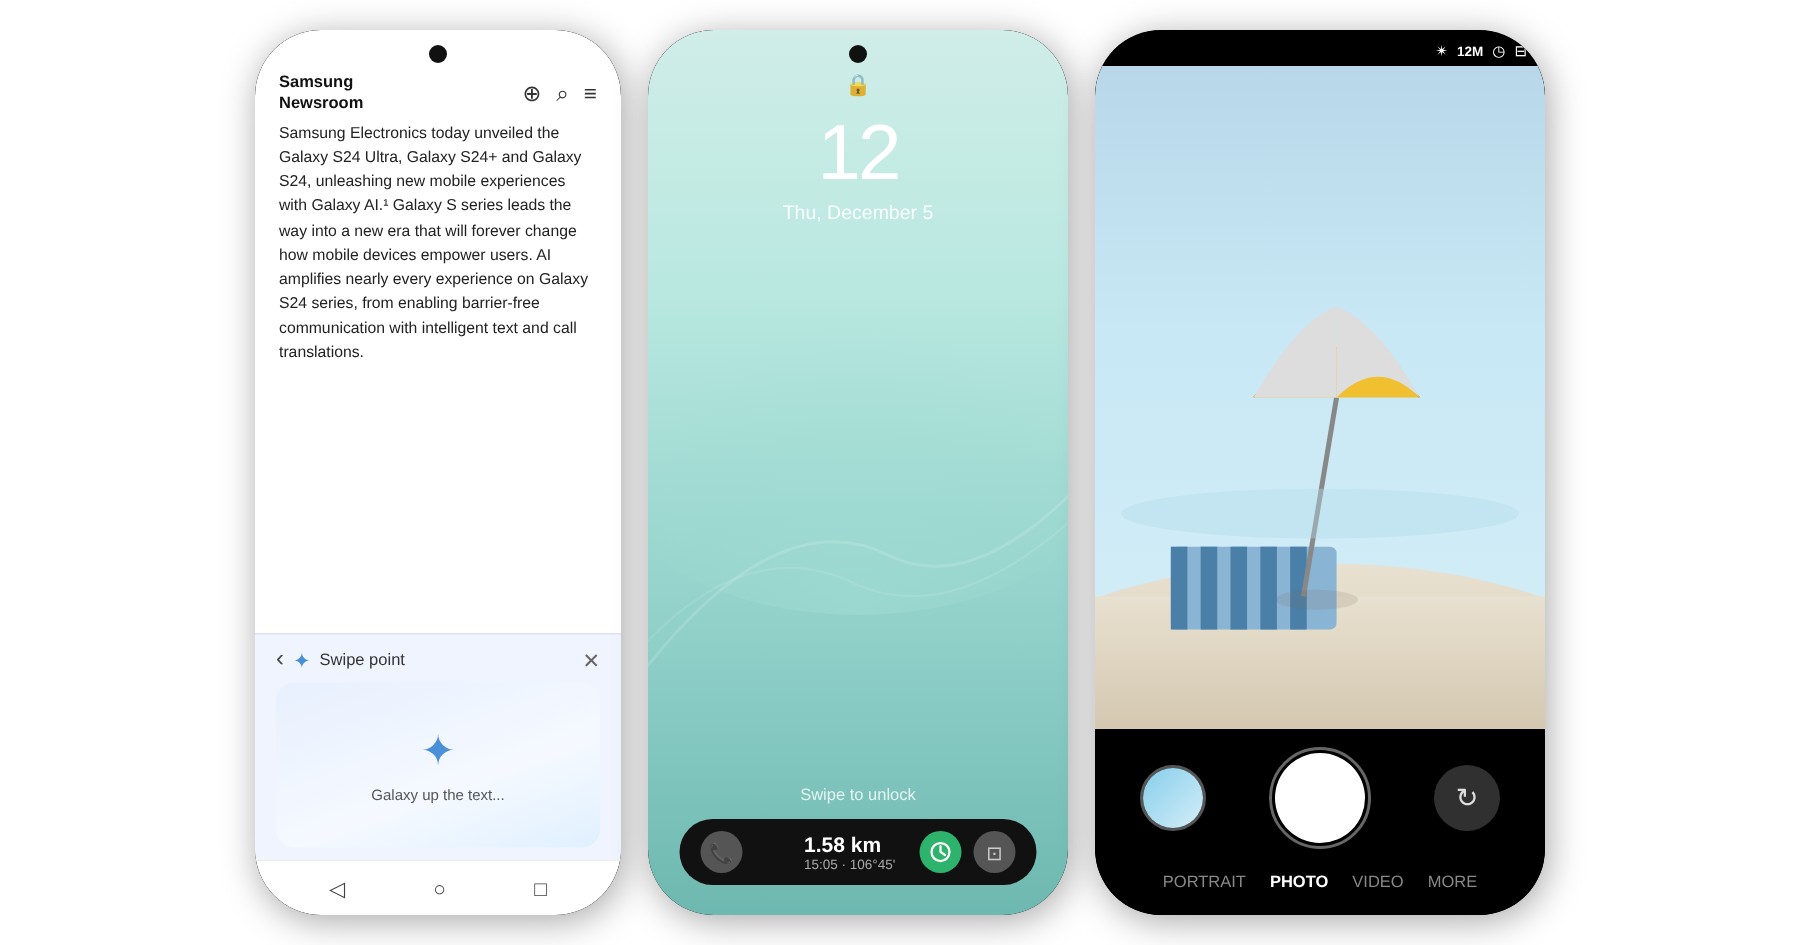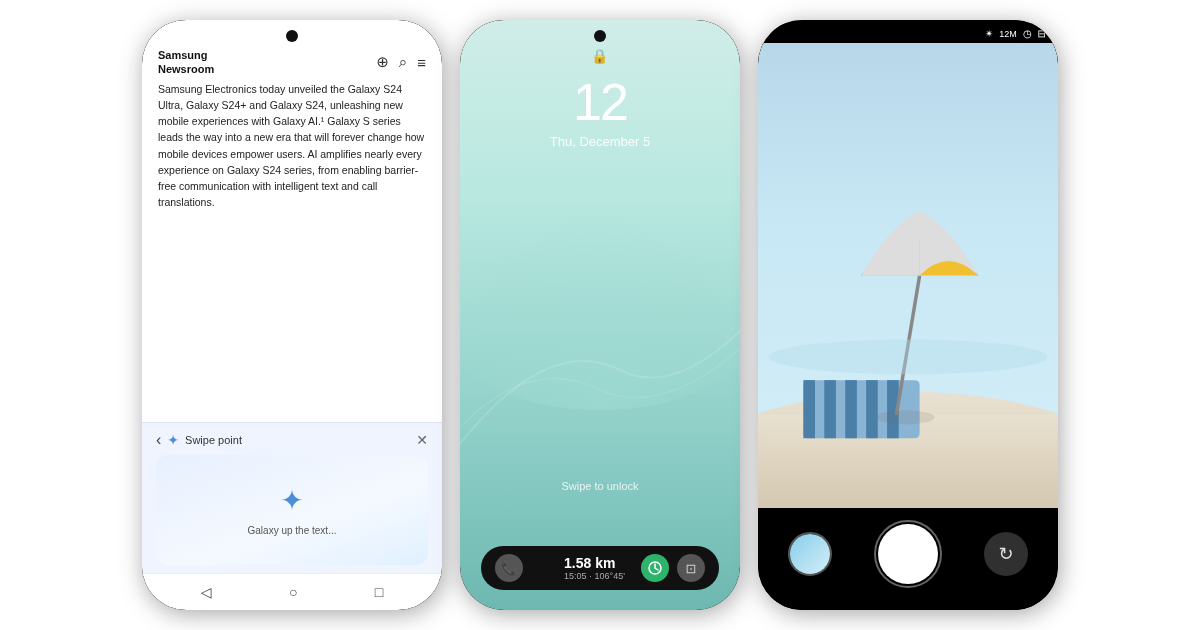--- a/index.html
+++ b/index.html
@@ -198,21 +198,20 @@
     }
 
     .lock-bottom {
       position: absolute;
       bottom: 0;
       left: 0; right: 0;
       display: flex;
       flex-direction: column;
       align-items: center;
       padding-bottom: 20px;
-      gap: 44px;
     }
     .swipe-text {
       font-size: 11px;
       color: rgba(255,255,255,0.8);
       margin-bottom: 10px;
     }
     .live-activity {
       background: #111;
       border-radius: 24px;
       display: flex;
@@ -273,21 +272,21 @@
       padding: 8px 12px 4px;
       gap: 6px;
     }
     .status-icon {
       font-size: 10px;
       color: #fff;
     }
     .status-12m {
       font-size: 9px;
       color: #fff;
-      font-weight: 400;
+      font-weight: 700;
     }
 
     .camera-viewfinder {
       flex: 1;
       position: relative;
       overflow: hidden;
       margin: 0 0;
     }
 
     .camera-controls {
@@ -360,21 +359,21 @@
       width: 340px;
       height: 200px;
       border-radius: 50%;
       background: radial-gradient(ellipse at 50% 100%, rgba(160,220,210,0.6) 0%, transparent 70%);
       pointer-events: none;
     }
   </style>
 </head>
 <body>
 
-<div class="phone" style="width:300px;height:590px;">
+<div class="phone" style="width:244px;height:590px;">
   <div class="phone-inner">
     <div class="phone1-screen">
       <span class="notch-center"></span>
 
       <div class="newsroom-header">
         <div class="newsroom-logo">
           <span>Samsung</span><br>
           <span>Newsroom</span>
         </div>
         <div class="header-icons">
@@ -508,16 +507,22 @@
             <div class="thumb-beach"></div>
           </div>
           <div class="shutter-outer">
             <div class="shutter-btn"></div>
           </div>
           <div class="rotate-btn">
             <span>↻</span>
           </div>
         </div>
 
+        <div class="camera-modes">
+          <span class="mode-label">PORTRAIT</span>
+          <span class="mode-label active">PHOTO</span>
+          <span class="mode-label">VIDEO</span>
+          <span class="mode-label">MORE</span>
+        </div>
       </div>
     </div>
   </div>
 </div>
 
 </body></html>

